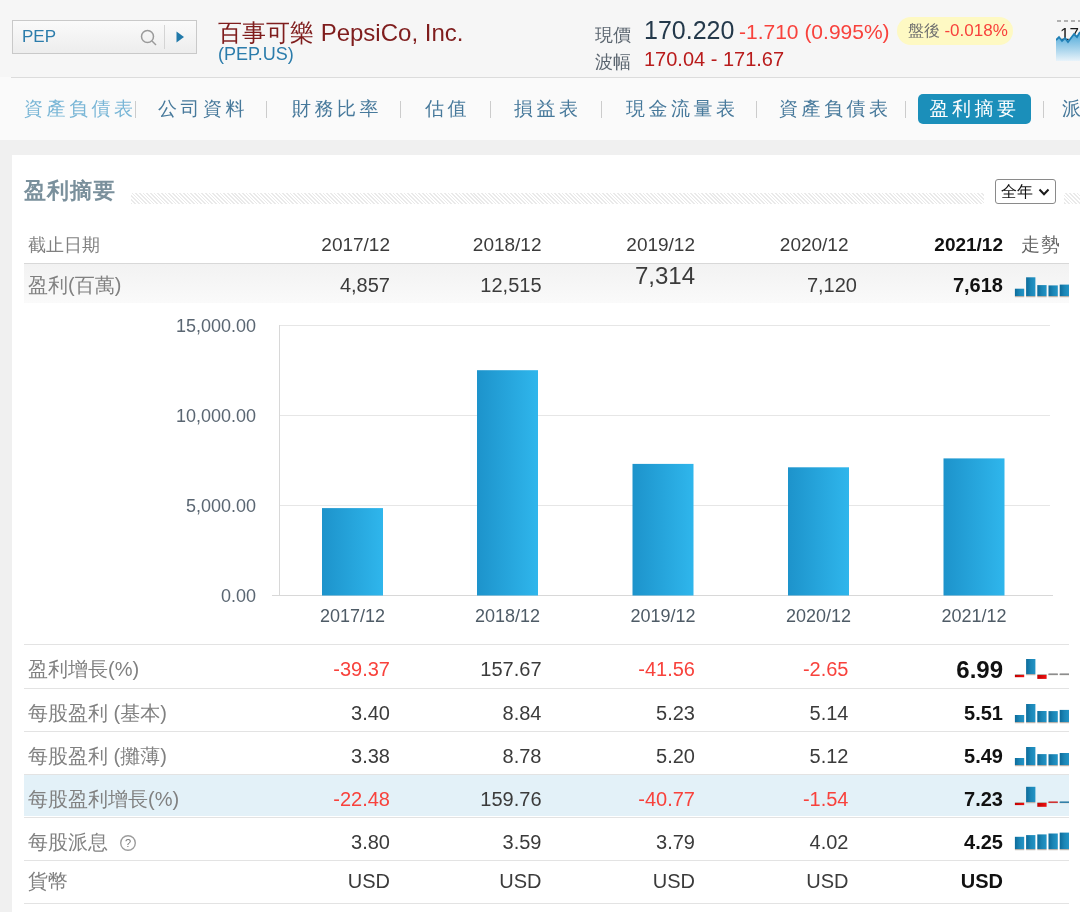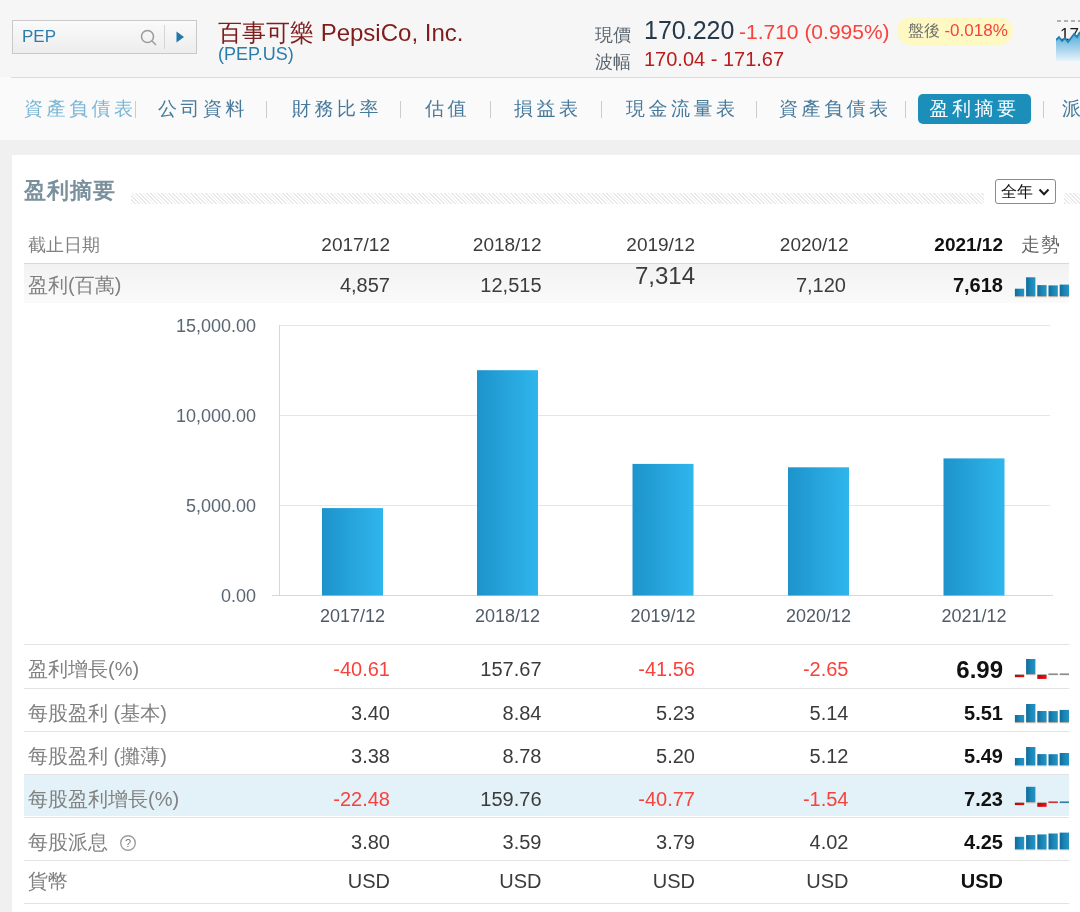--- a/index.html
+++ b/index.html
@@ -85,21 +85,21 @@
 <div class="num hd" style="position:absolute;right:385px;top:228px;height:34px;line-height:34px;font-size:19px;">2019/12</div>
 <div class="num hd" style="position:absolute;right:231.5px;top:228px;height:34px;line-height:34px;font-size:19px;">2020/12</div>
 <div class="num hd bold" style="position:absolute;right:77px;top:228px;height:34px;line-height:34px;font-size:19px;">2021/12</div>
 <div class="abs" style="right:19px;top:228px;height:34px;line-height:34px;font-size:19px;letter-spacing:1px;color:#666">走勢</div>
 <div class="sep" style="top:263px;background:#d8d8d8"></div>
 <div class="abs" style="left:24px;top:264px;width:1045px;height:39px;background:linear-gradient(#f2f2f2,#fafafa)"></div>
 <div class="abs rowlabel" style="top:266px;height:39px;line-height:39px;font-size:20px">盈利(百萬)</div>
 <div class="num " style="position:absolute;right:690px;top:266px;height:39px;line-height:39px;font-size:20px;">4,857</div>
 <div class="num " style="position:absolute;right:538.5px;top:266px;height:39px;line-height:39px;font-size:20px;">12,515</div>
 <div class="num " style="position:absolute;right:385px;top:256px;height:39px;line-height:39px;font-size:24px;">7,314</div>
-<div class="num " style="position:absolute;right:234px;top:266px;height:39px;line-height:39px;font-size:20px;margin-left:10px;">7,120</div>
+<div class="num " style="position:absolute;right:223px;top:266px;height:39px;line-height:39px;font-size:20px;margin-left:10px;">7,120</div>
 <div class="num bold" style="position:absolute;right:77px;top:266px;height:39px;line-height:39px;font-size:20px;">7,618</div>
 <svg style="position:absolute;left:1014px;top:274.3px" width="66" height="32" viewBox="0 0 66 32">
     <rect x="0.9" y="22" width="9.3" height="1.2" fill="#b9b2ac"></rect>
     <rect x="0.9" y="14.7" width="9.3" height="7.3" fill="url(#gmini)"></rect>
     <rect x="12.1" y="22" width="9.3" height="1.2" fill="#b9b2ac"></rect>
     <rect x="12.1" y="3.3" width="9.3" height="18.7" fill="url(#gmini)"></rect>
     <rect x="23.3" y="22" width="9.3" height="1.2" fill="#b9b2ac"></rect>
     <rect x="23.3" y="11.1" width="9.3" height="10.9" fill="url(#gmini)"></rect>
     <rect x="34.5" y="22" width="9.3" height="1.2" fill="#b9b2ac"></rect>
     <rect x="34.5" y="11.4" width="9.3" height="10.6" fill="url(#gmini)"></rect>
@@ -152,21 +152,21 @@
 </svg>
 <div class="sep" style="top:644px"></div>
 <div class="sep" style="top:687.5px"></div>
 <div class="sep" style="top:730.5px"></div>
 <div class="sep" style="top:773.5px"></div>
 <div class="sep" style="top:816.5px"></div>
 <div class="sep" style="top:859.5px"></div>
 <div class="sep" style="top:902.5px"></div>
 <div class="abs" style="left:24px;top:774.5px;width:1045px;height:41px;background:#e3f1f8"></div>
 <div class="abs rowlabel" style="top:648px;height:43.5px;line-height:43.5px">盈利增長(%)</div>
-<div class="num red" style="position:absolute;right:690px;top:648px;height:43.5px;line-height:43.5px;font-size:20px;">-40.61</div>
+<div class="num red" style="position:absolute;right:690px;top:648px;height:43.5px;line-height:43.5px;font-size:20px;">-39.37</div>
 <div class="num " style="position:absolute;right:538.5px;top:648px;height:43.5px;line-height:43.5px;font-size:20px;">157.67</div>
 <div class="num red" style="position:absolute;right:385px;top:648px;height:43.5px;line-height:43.5px;font-size:20px;">-41.56</div>
 <div class="num red" style="position:absolute;right:231.5px;top:648px;height:43.5px;line-height:43.5px;font-size:20px;">-2.65</div>
 <div class="num bold" style="position:absolute;right:77px;top:648px;height:43.5px;line-height:43.5px;font-size:24px;text-align:center;">6.99</div>
 <div class="abs rowlabel" style="top:691.5px;height:43.0px;line-height:43.0px">每股盈利 (基本)</div>
 <div class="num " style="position:absolute;right:690px;top:691.5px;height:43.0px;line-height:43.0px;font-size:20px;">3.40</div>
 <div class="num " style="position:absolute;right:538.5px;top:691.5px;height:43.0px;line-height:43.0px;font-size:20px;">8.84</div>
 <div class="num " style="position:absolute;right:385px;top:691.5px;height:43.0px;line-height:43.0px;font-size:20px;">5.23</div>
 <div class="num " style="position:absolute;right:231.5px;top:691.5px;height:43.0px;line-height:43.0px;font-size:20px;">5.14</div>
 <div class="num bold" style="position:absolute;right:77px;top:691.5px;height:43.0px;line-height:43.0px;font-size:20px;">5.51</div>

